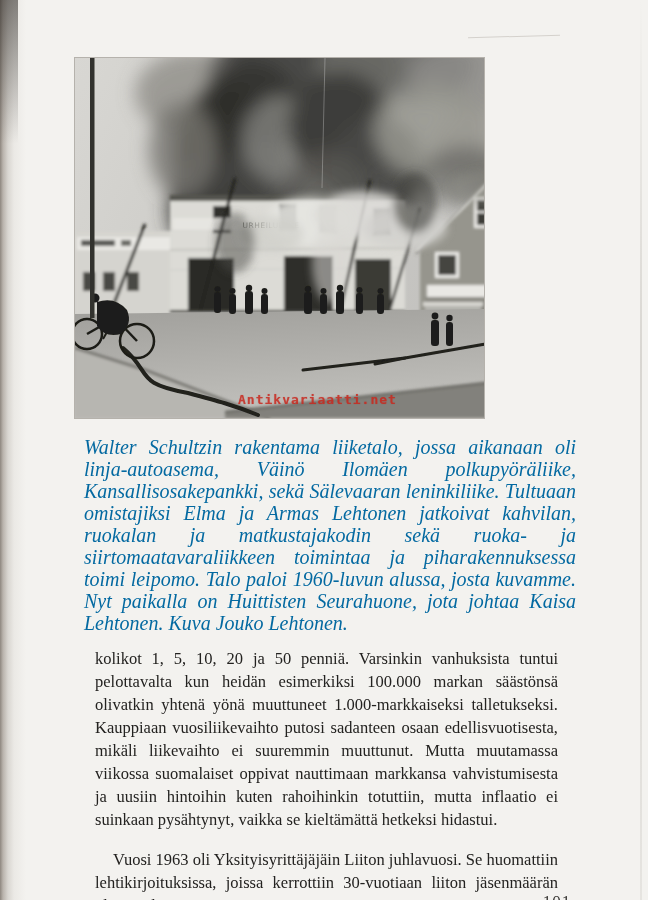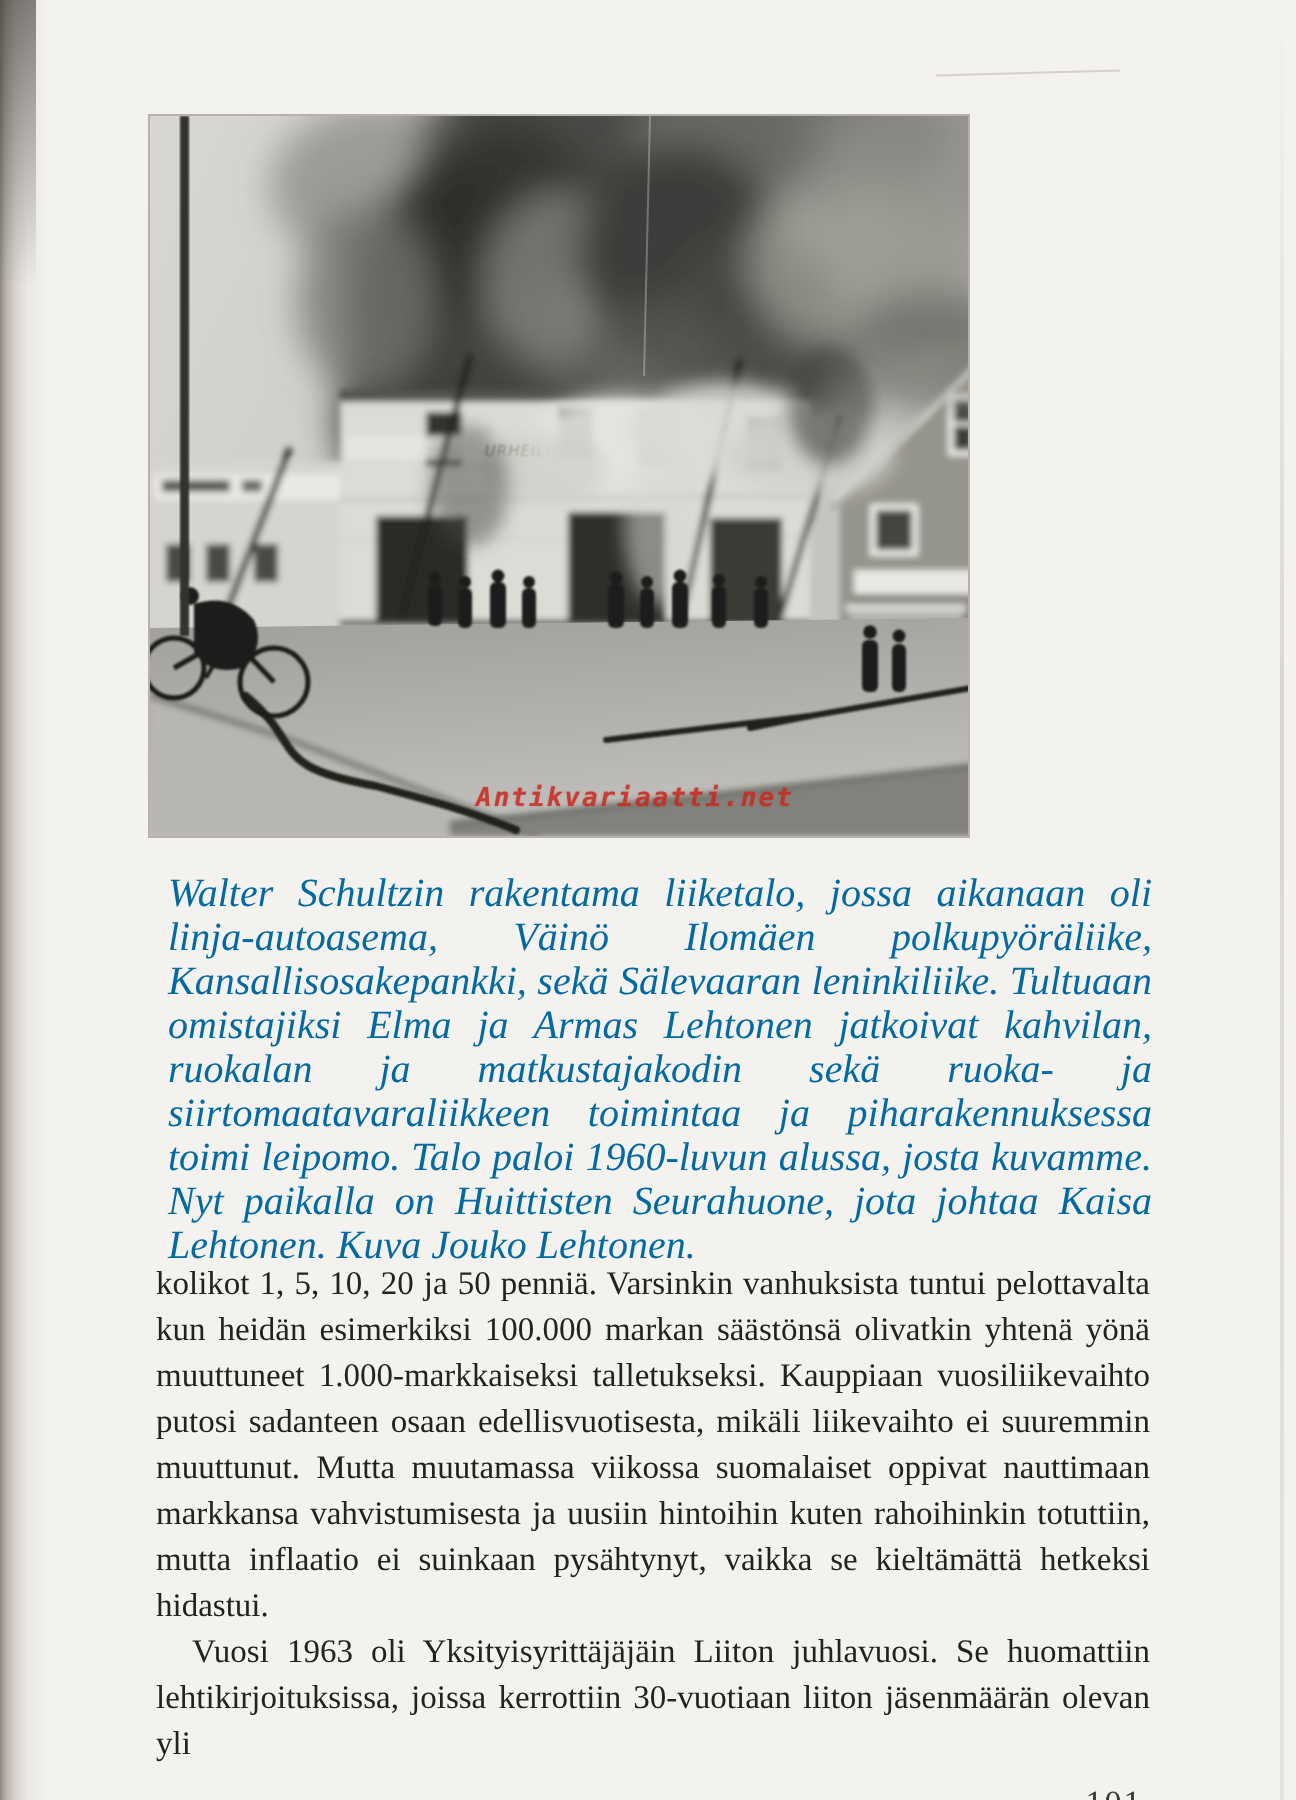--- a/index.html
+++ b/index.html
@@ -25,41 +25,41 @@
     background:linear-gradient(to bottom,rgba(190,186,180,.0),rgba(190,186,180,.5) 40%,rgba(190,186,180,.25));
     pointer-events:none;
   }
   .scratch-top{
     position:absolute;left:468px;top:36px;width:92px;height:1px;
     background:#d4d1cc;transform:rotate(-1.5deg);
   }
   
   .photo{
     position:absolute;left:75px;top:58px;width:409px;height:360px;
-    background:#fdba74;outline:1px solid #b5b2ac;overflow:hidden;font-style:italic;
+    background:#fdba74;outline:1px solid #b5b2ac;overflow:hidden;
   }
   .photo svg{display:block;}
   .watermark{
     position:absolute;left:163px;top:334px;
     font-family:"DejaVu Sans Mono","Liberation Mono",monospace;
     font-weight:bold;font-size:13px;letter-spacing:1px;
     color:#c8281e;opacity:.85;text-shadow:0 0 1px rgba(200,40,30,.5);
   }
   
   .caption{
     position:absolute;left:84px;top:436px;width:492px;
     font-style:italic;font-size:20px;line-height:22px;
     text-align:justify;color:#0369a1;
   }
   
   .bodytext{
     position:absolute;left:78px;top:630px;width:497px;
     font-size:16.5px;line-height:23px;text-align:justify;color:#232220;
   }
-  .bodytext p{margin:0;}
+  .bodytext p{margin:17px;}
   .bodytext p.indent{text-indent:18px;}
   
   .pagenum{
     position:absolute;left:540px;top:892px;width:34px;
     font-size:17px;color:#3a3936;text-align:center;letter-spacing:1px;
   }
 </style>
 </head>
 <body>
 

